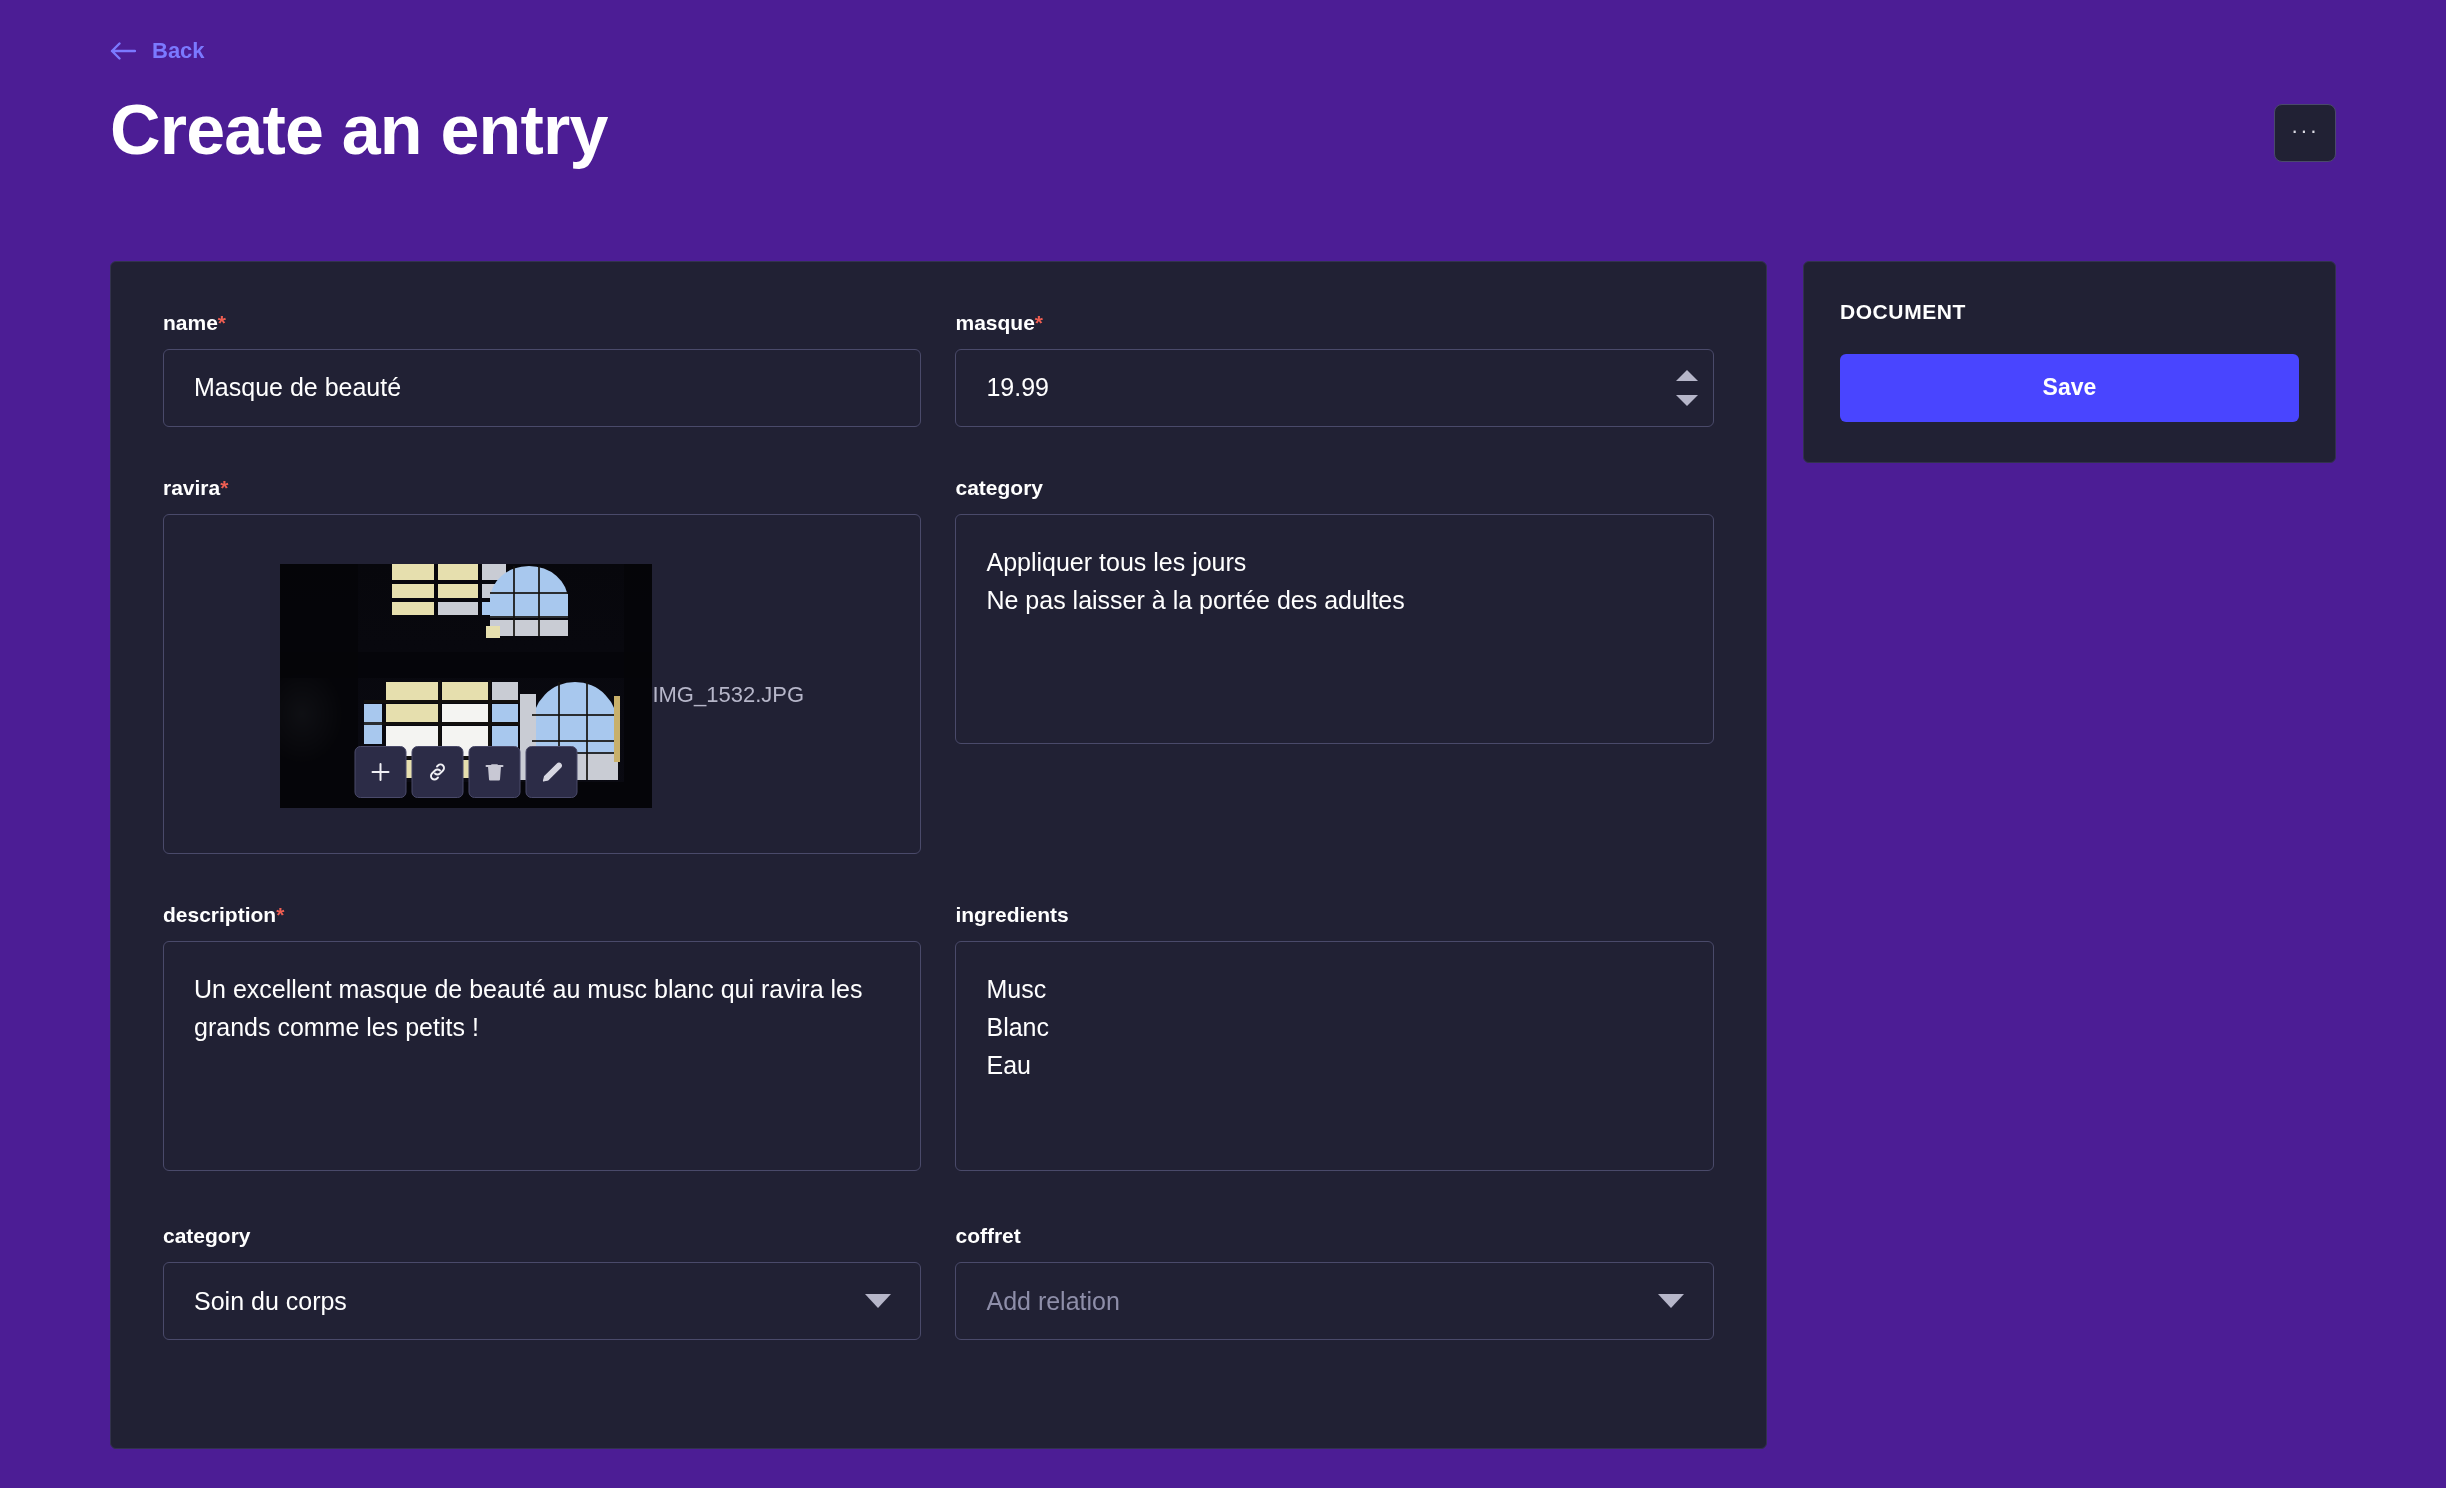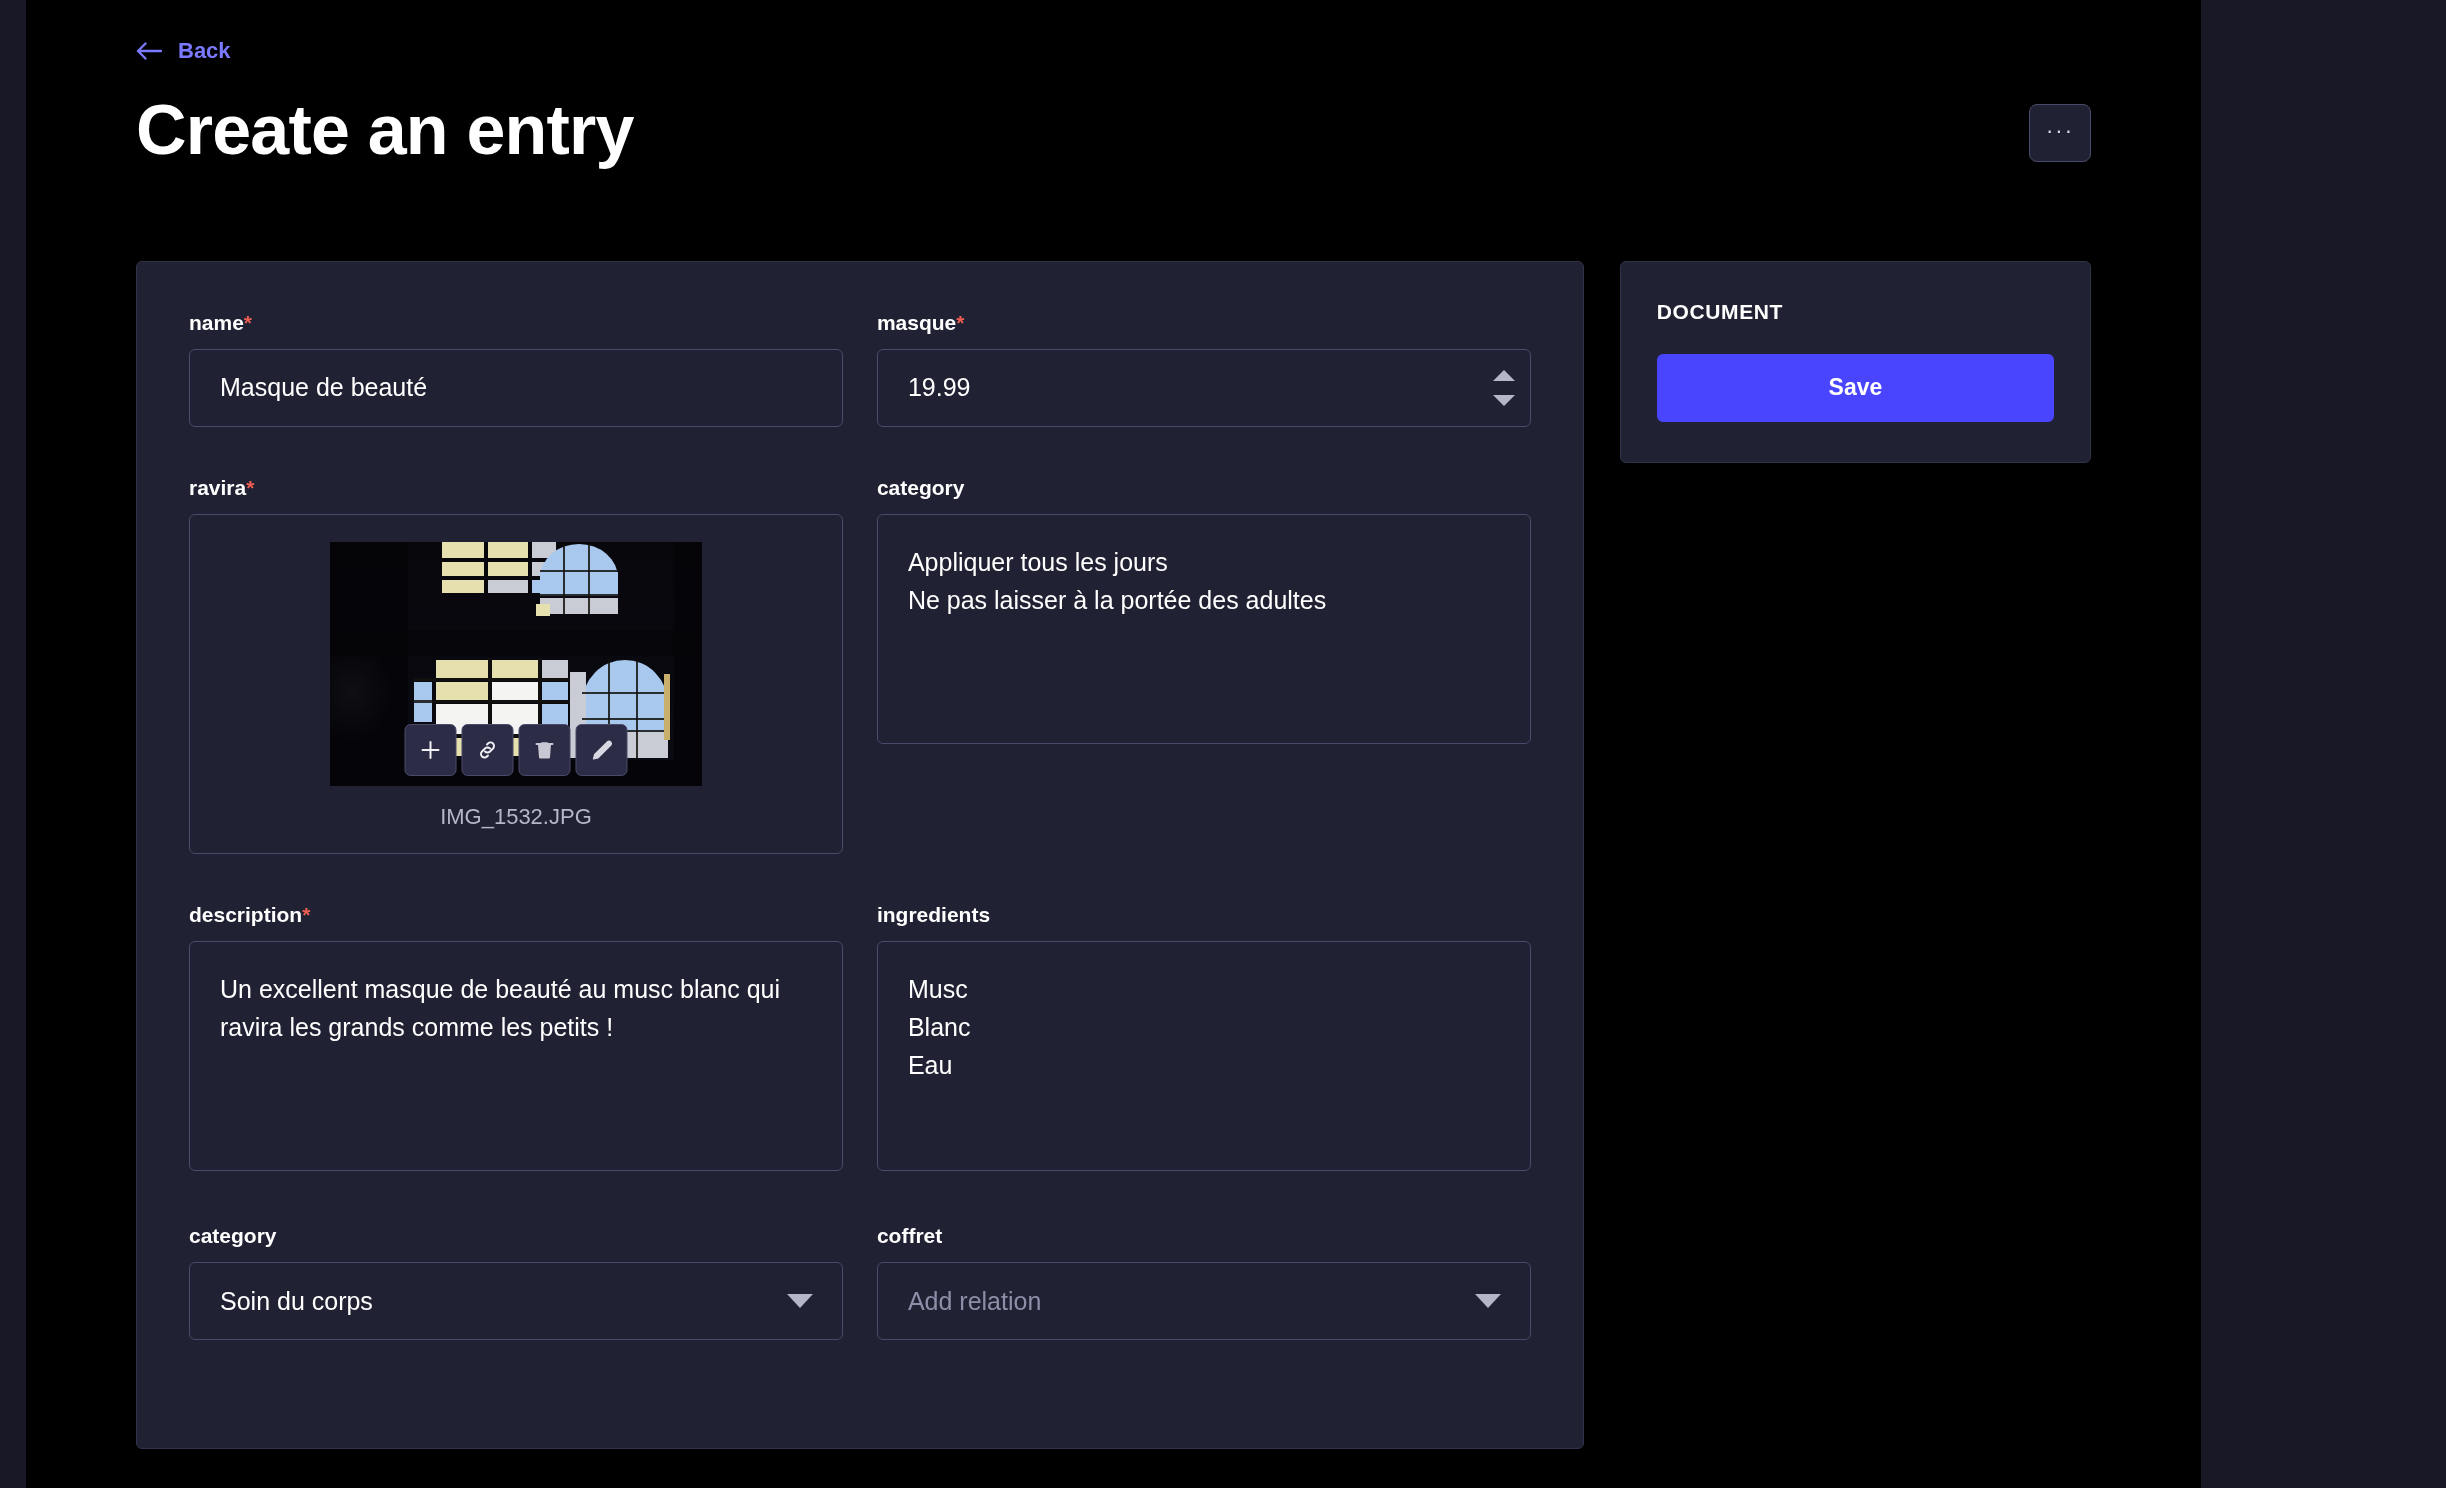--- a/index.html
+++ b/index.html
@@ -7,24 +7,23 @@
   html, body {
     width: 2446px;
     height: 1488px;
     background: #181826;
     font-family: "Liberation Sans", sans-serif;
     overflow: hidden;
   }
 
   .app {
     position: relative;
-    width: 2175px;
+    width: 2446px;
     height: 1488px;
-    background: #000000;
-    margin-left: 26px;
+    background: #4c1d95;
   }
 
   
   .header {
     padding: 40px 110px 0 110px;
   }
 
   .back-link {
     display: inline-flex;
     align-items: center;
@@ -226,21 +225,21 @@
   }
 
   
   .media-box {
     width: 100%;
     height: 340px;
     background: #212134;
     border: 1px solid #4a4a6a;
     border-radius: 6px;
     display: flex;
-    flex-direction: column;
+    flex-direction: row;
     align-items: center;
     justify-content: center;
     padding: 18px 0 14px 0;
   }
 
   .thumb {
     position: relative;
     width: 372px;
     height: 244px;
     overflow: hidden;

